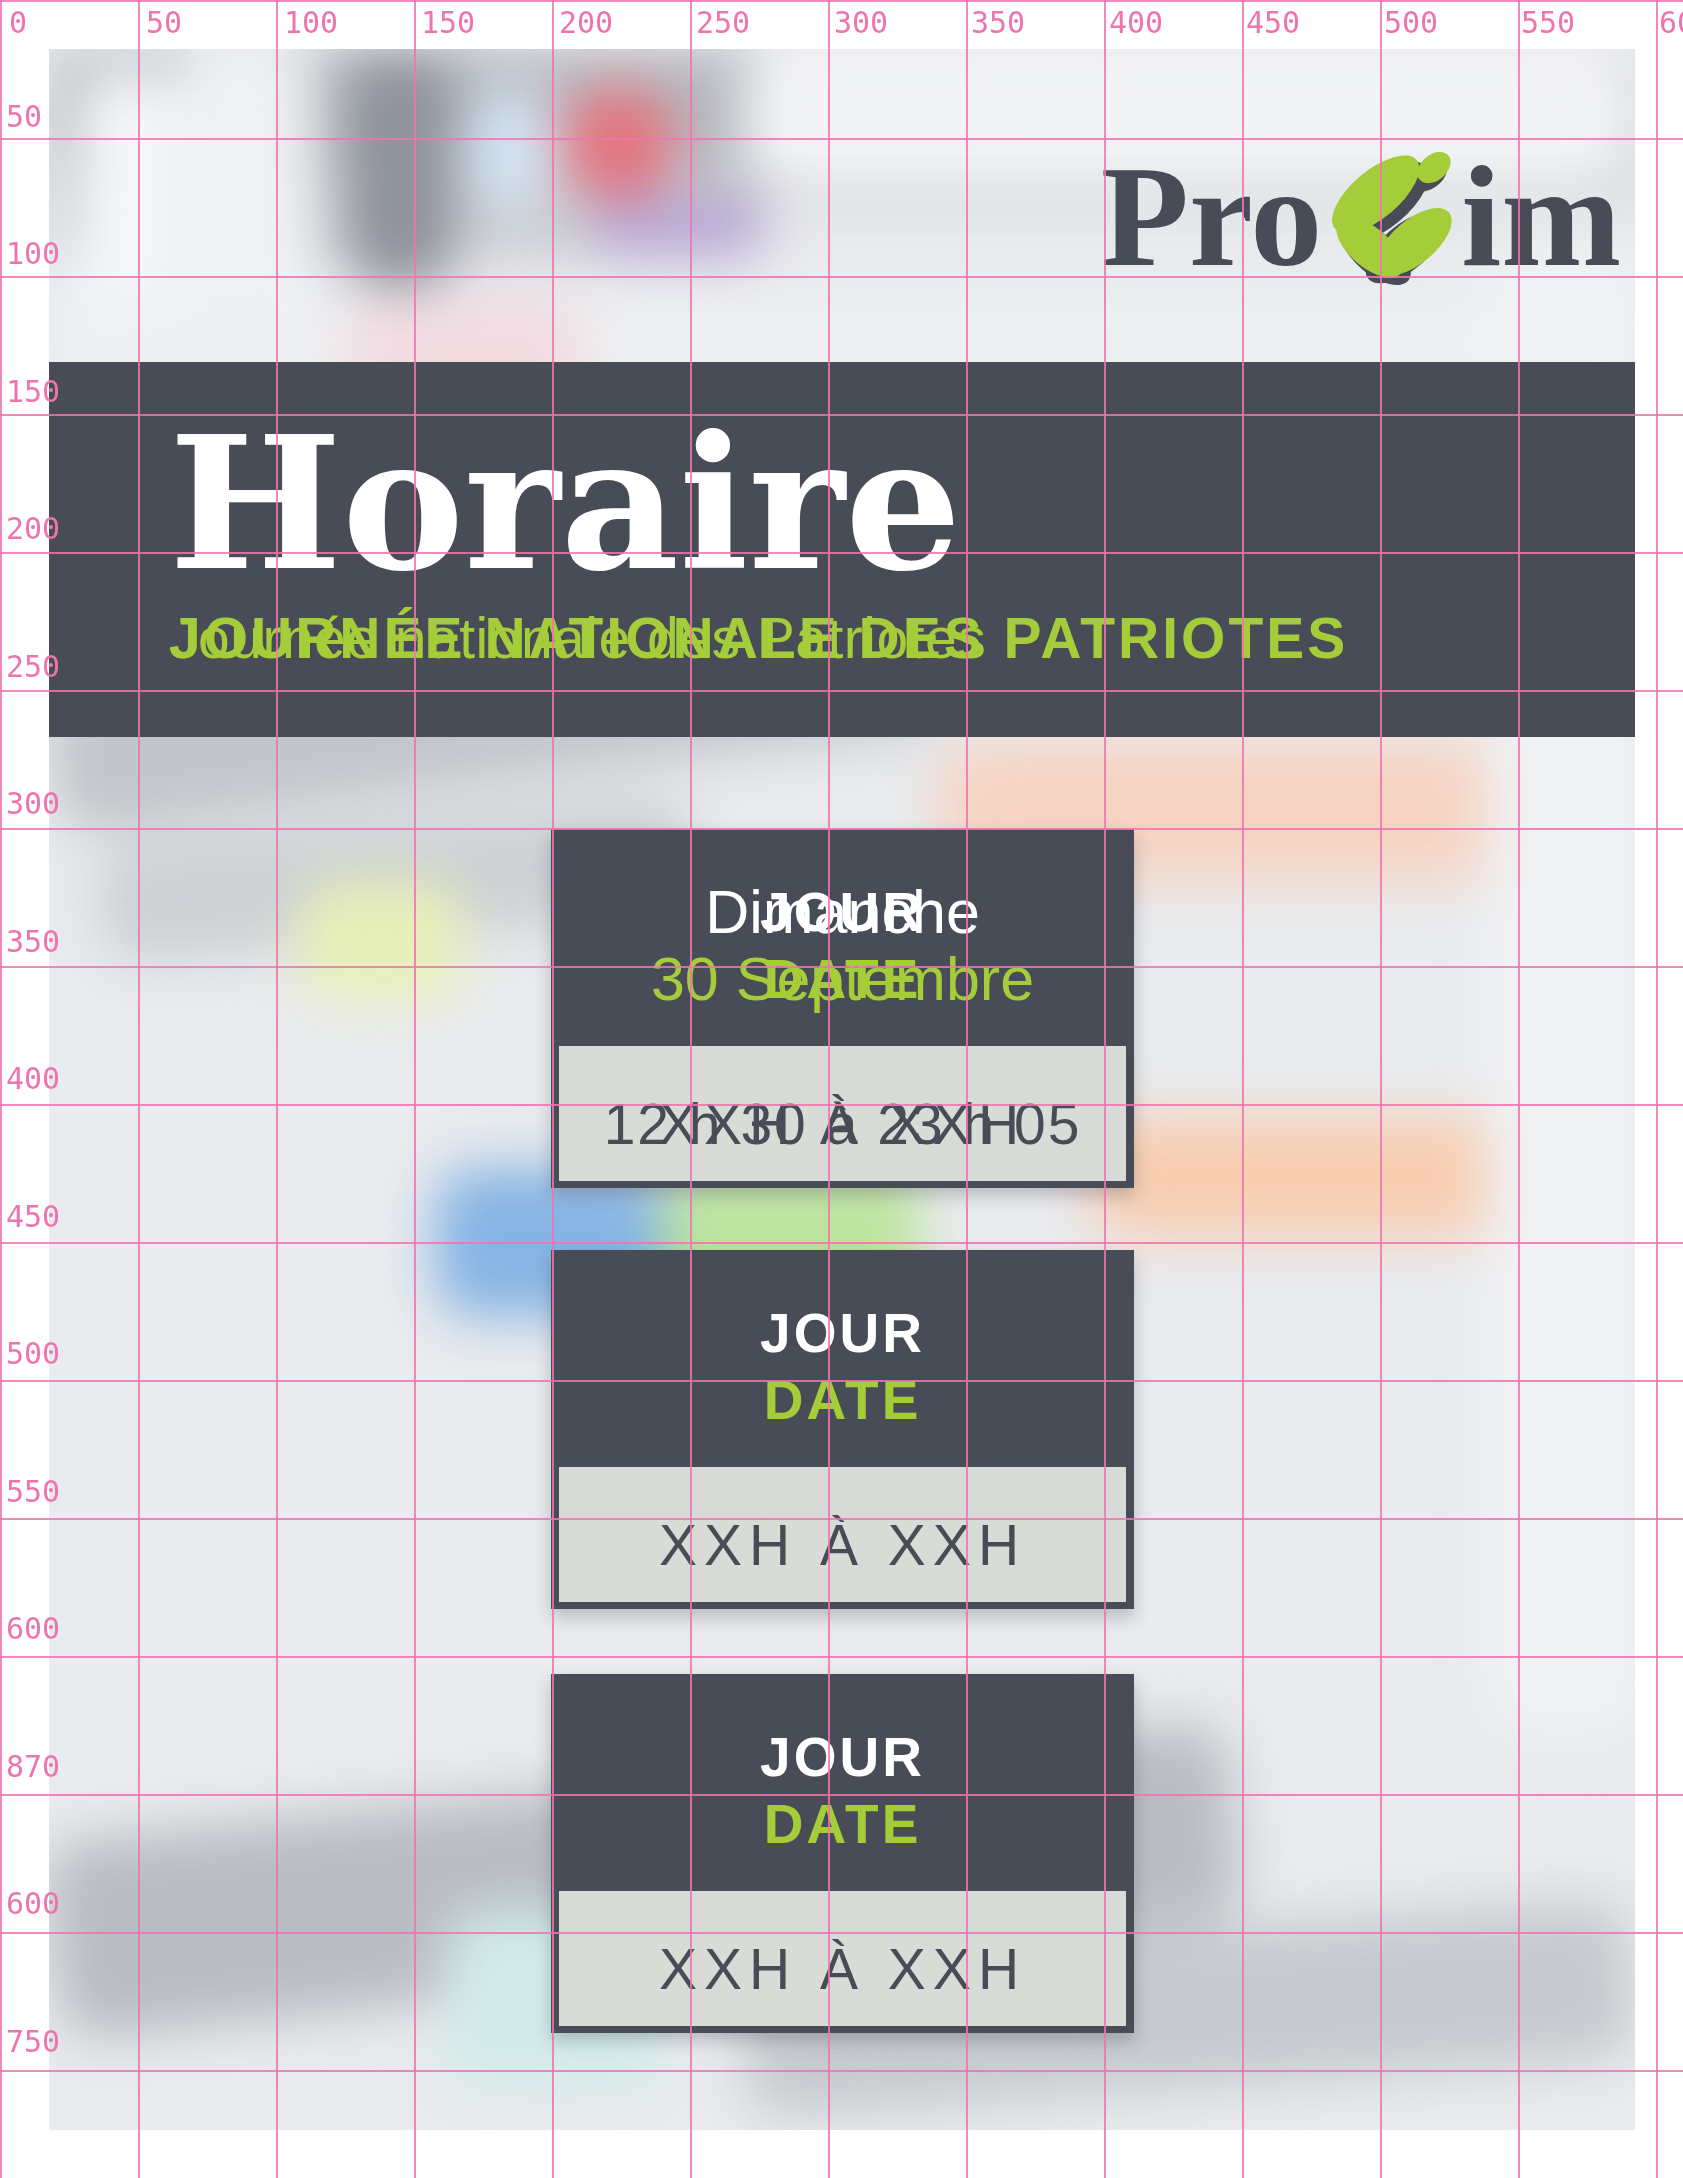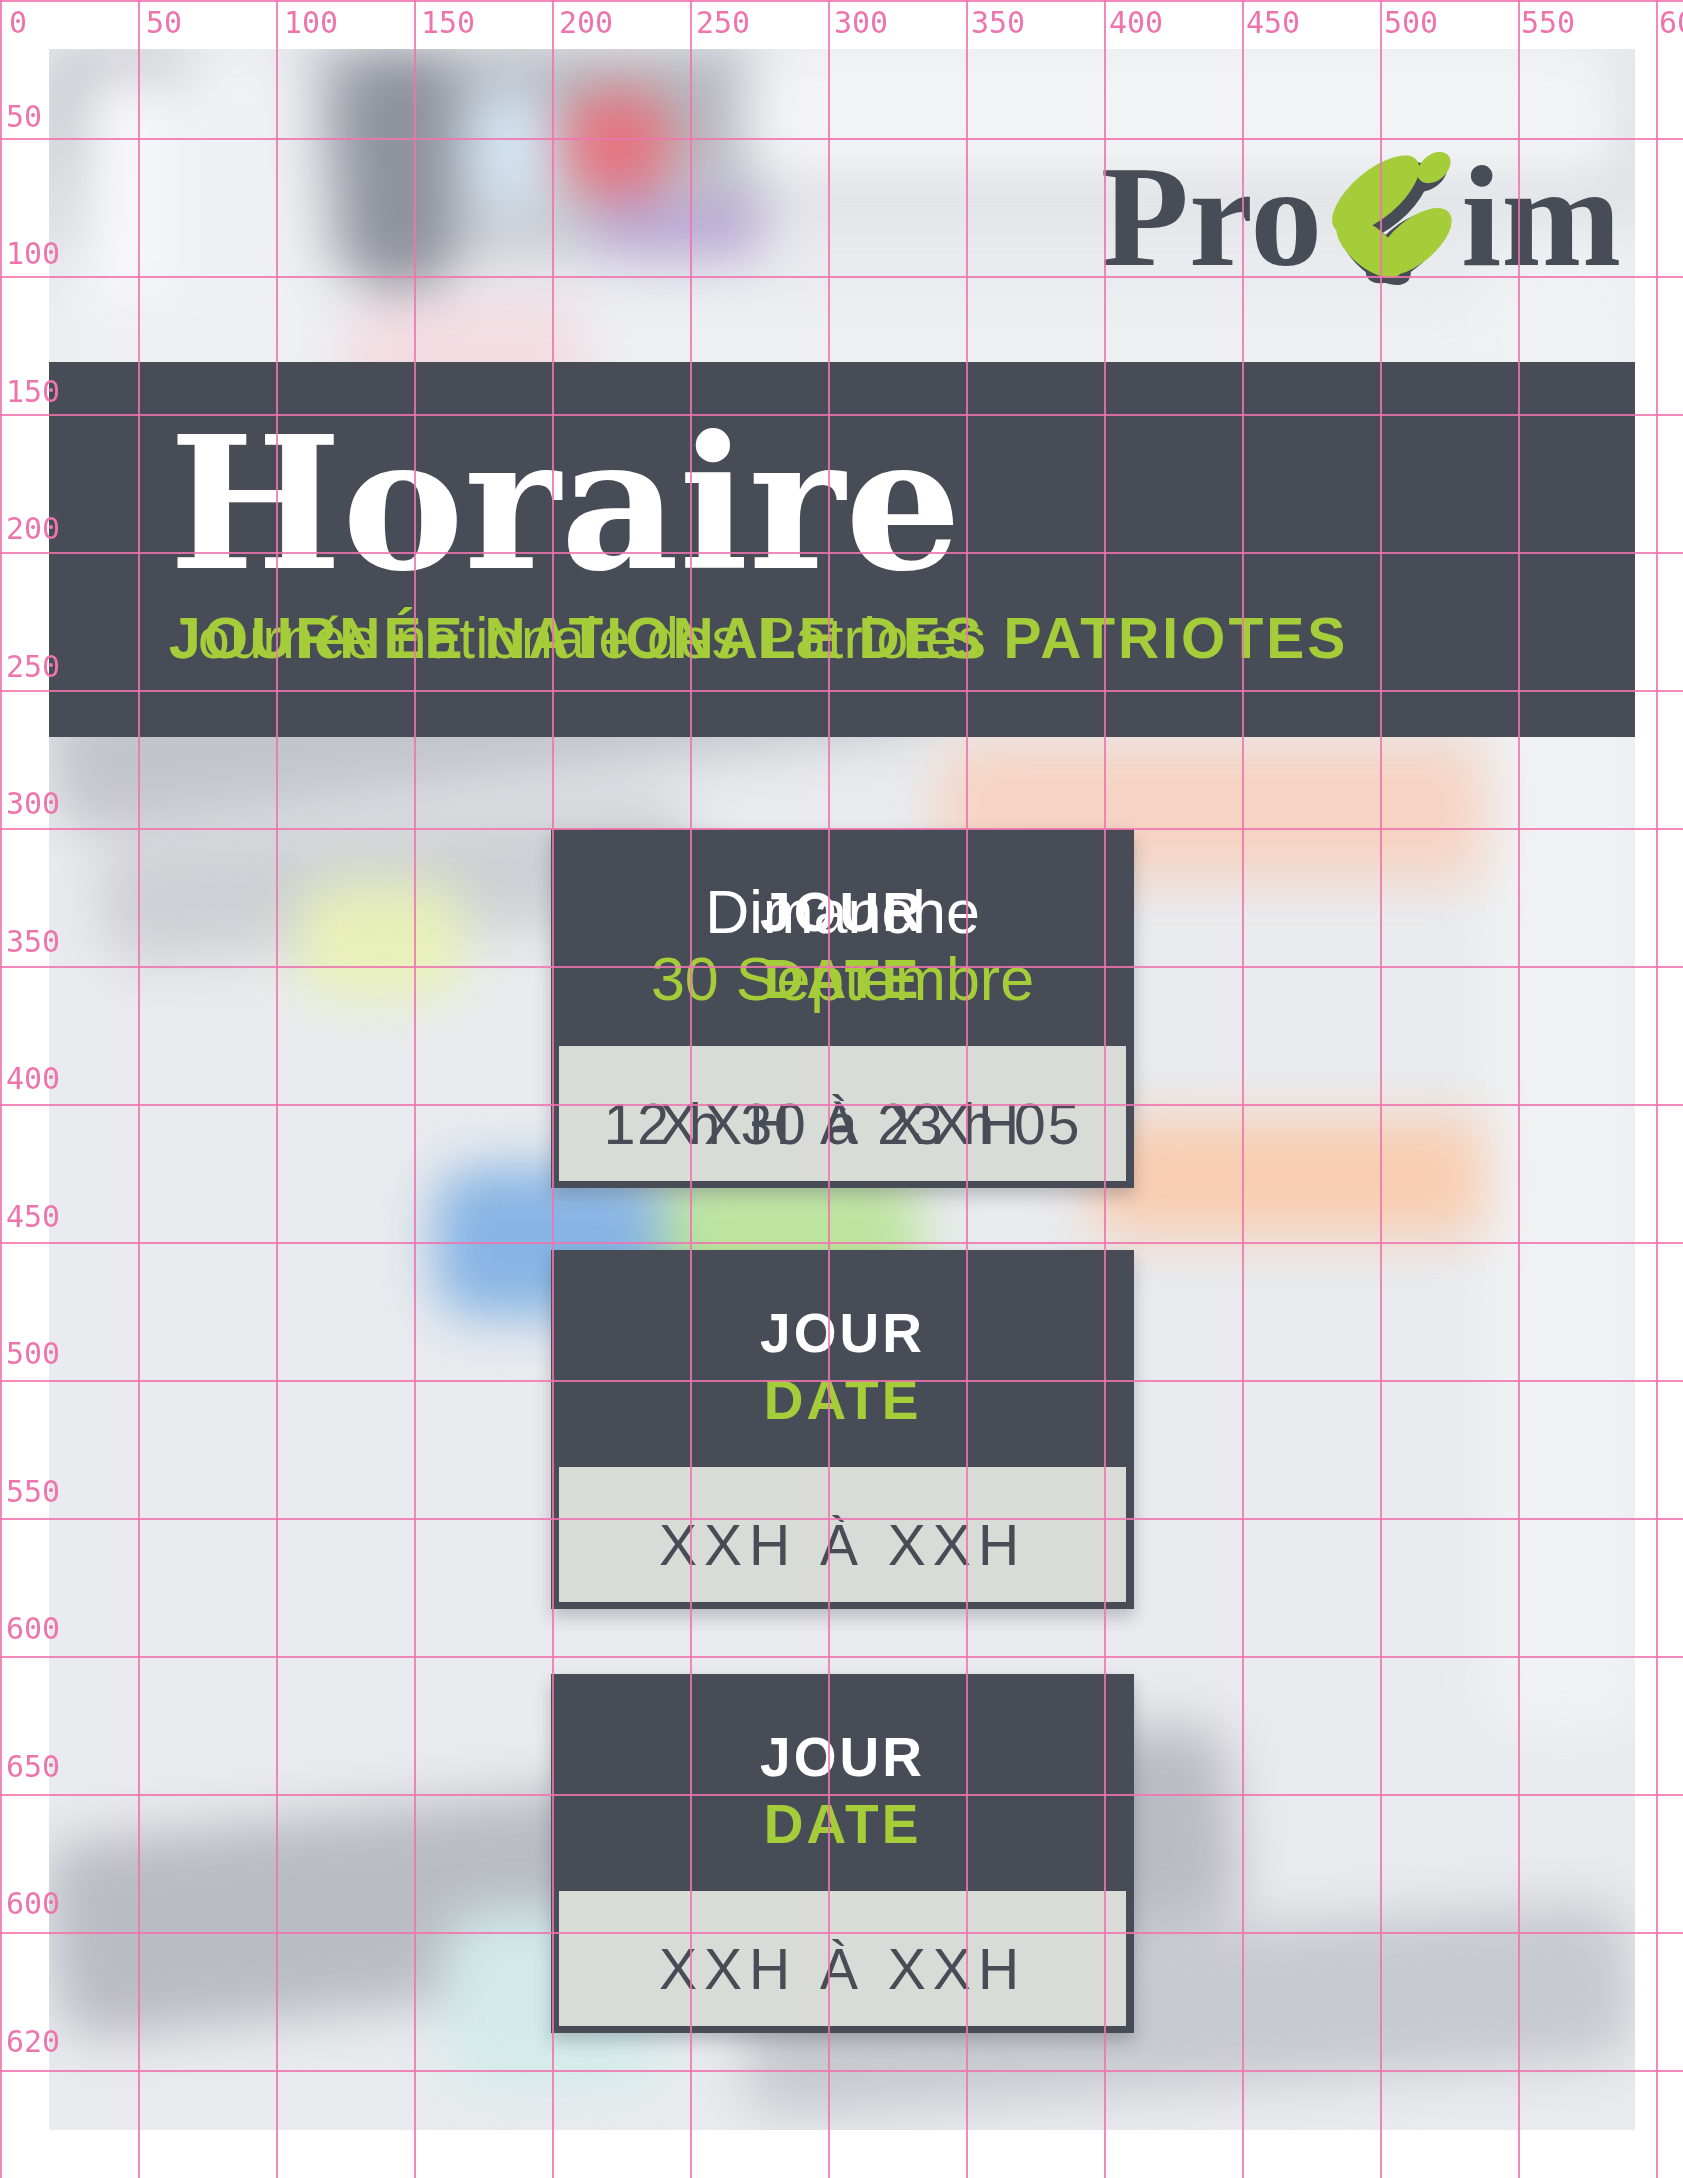--- a/index.html
+++ b/index.html
@@ -211,19 +211,19 @@
       <span class="ruler-label" style="left: 6px; top: 377px; color: rgb(238, 116, 174);">150</span>
       <span class="ruler-label" style="left: 6px; top: 514px; color: rgb(238, 116, 174);">200</span>
       <span class="ruler-label" style="left: 6px; top: 652px; color: rgb(238, 116, 174);">250</span>
       <span class="ruler-label" style="left: 6px; top: 789px; color: rgb(238, 116, 174);">300</span>
       <span class="ruler-label" style="left: 6px; top: 927px; color: rgb(238, 116, 174);">350</span>
       <span class="ruler-label" style="left: 6px; top: 1064px; color: rgb(238, 116, 174);">400</span>
       <span class="ruler-label" style="left: 6px; top: 1202px; color: rgb(238, 116, 174);">450</span>
       <span class="ruler-label" style="left: 6px; top: 1339px; color: rgb(238, 116, 174);">500</span>
       <span class="ruler-label" style="left: 6px; top: 1477px; color: rgb(238, 116, 174);">550</span>
       <span class="ruler-label" style="left: 6px; top: 1614px; color: rgb(238, 116, 174);">600</span>
-      <span class="ruler-label" style="left: 6px; top: 1752px; color: rgb(238, 116, 174);">650</span>
+      <span class="ruler-label" style="left: 6px; top: 1752px; color: rgb(238, 116, 174);">870</span>
       <span class="ruler-label" style="left: 6px; top: 1889px; color: rgb(238, 116, 174);">600</span>
-      <span class="ruler-label" style="left: 6px; top: 2027px; color: rgb(238, 116, 174);">620</span>
+      <span class="ruler-label" style="left: 6px; top: 2027px; color: rgb(238, 116, 174);">750</span>
     </div>
 
 </div>
 
 
 </body></html>

